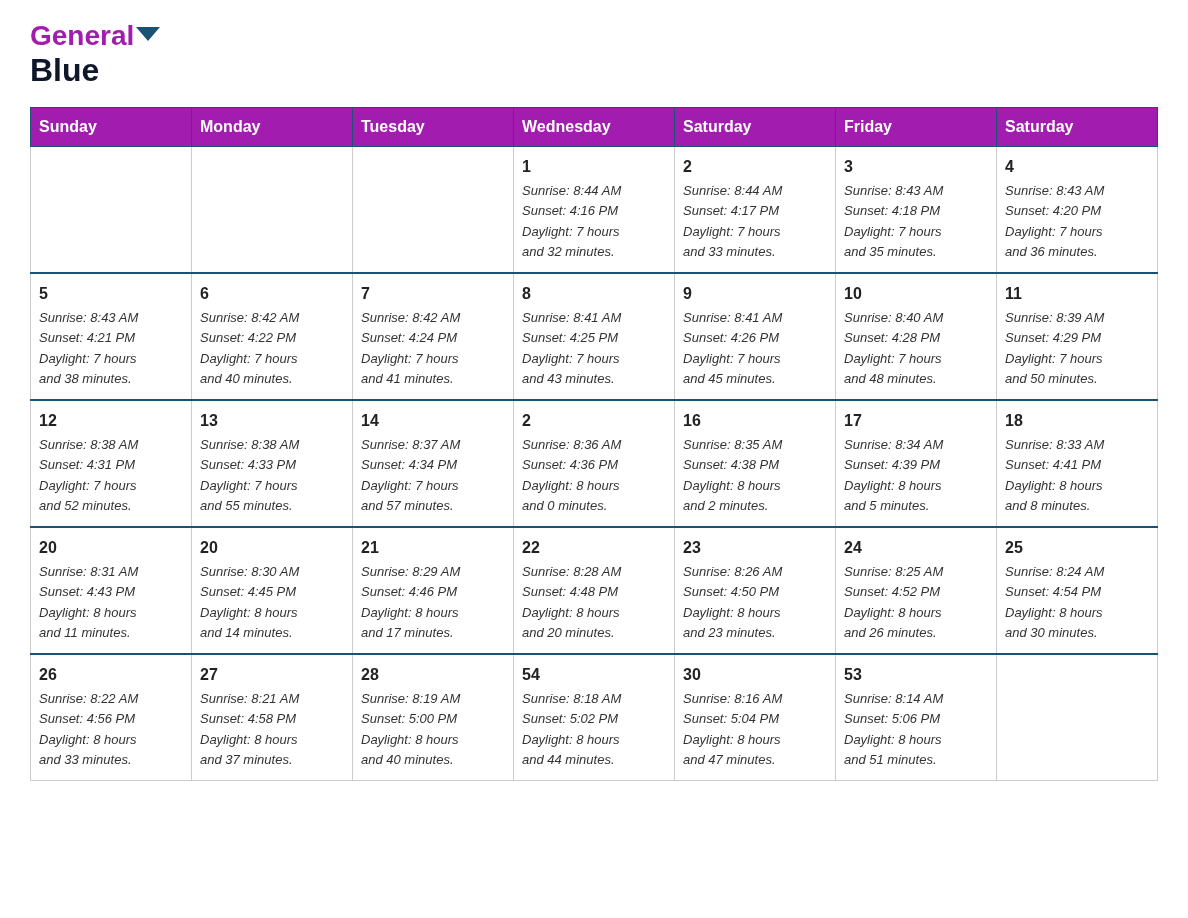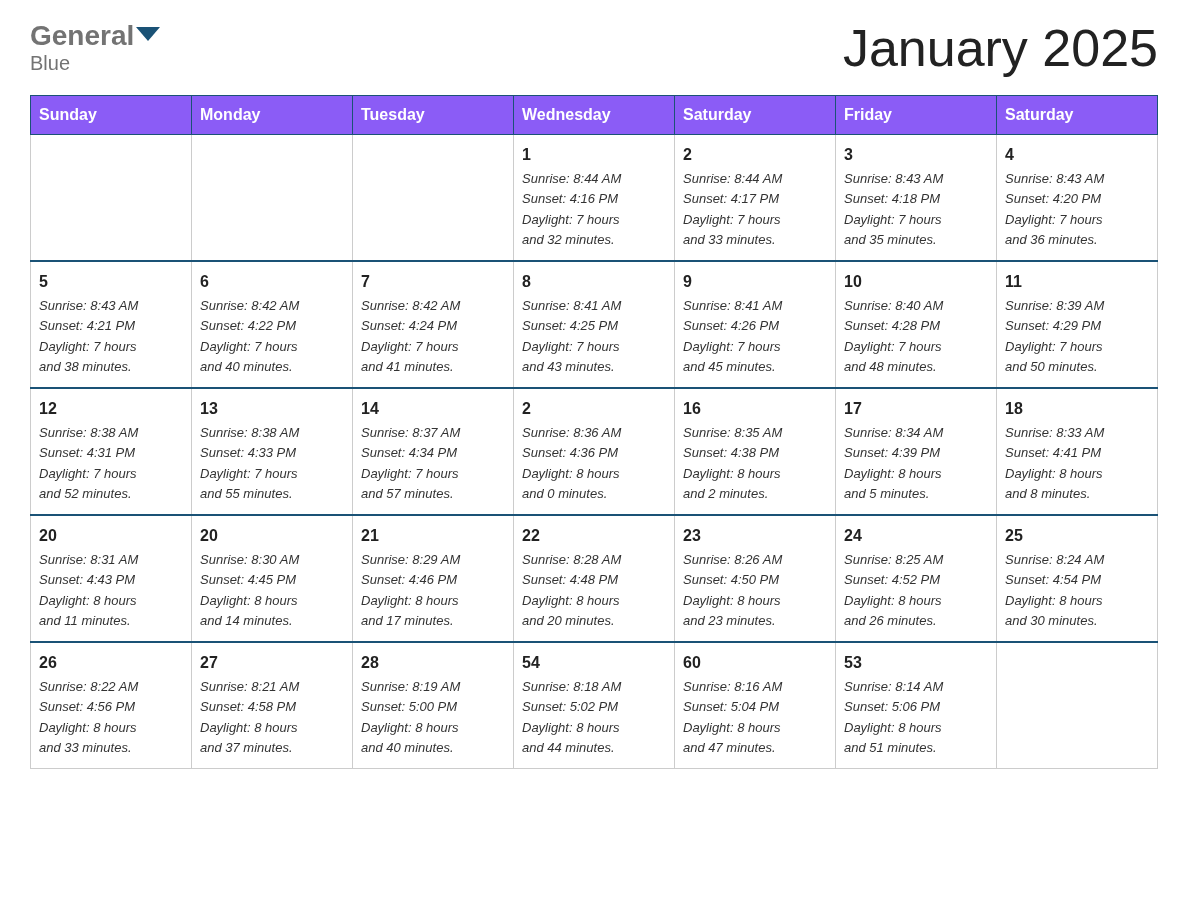--- a/index.html
+++ b/index.html
@@ -18,40 +18,40 @@
       margin-bottom: 18px;
     }
     #logo {
       display: flex;
       flex-direction: column;
       align-items: flex-start;
     }
     #logo-text-general {
       font-size: 28px;
       font-weight: bold;
-      color: #737373;
+      color: #a21caf;
       display: flex;
       align-items: center;
     }
     #logo-arrow {
       display: inline-block;
       width: 0;
       height: 0;
       border-left: 12px solid transparent;
       border-right: 12px solid transparent;
       border-top: 14px solid #1a5276;
       margin-left: 2px;
       vertical-align: middle;
       position: relative;
       top: -2px;
     }
     #logo-blue {
-      font-size: 20px;
-      font-weight: normal;
-      color: #737373;
+      font-size: 32px;
+      font-weight: bold;
+      color: #0f172a;
     }
     #title-block {
       text-align: right;
     }
     #calendar-title {
       font-size: 52px;
       font-weight: normal;
       color: #222;
       line-height: 1.1;
     }
@@ -59,21 +59,21 @@
       font-size: 22px;
       color: #444;
       margin-top: 4px;
     }
     #calendar {
       width: 100%;
       border-collapse: collapse;
       border: 1px solid #aaa;
     }
     #calendar thead tr th {
-      background-color: #8b5cf6;
+      background-color: #a21caf;
       color: #fff;
       font-size: 16px;
       font-weight: bold;
       padding: 10px 8px;
       text-align: left;
       border: 1px solid #1a5276;
     }
     #calendar tbody tr td {
       vertical-align: top;
       padding: 8px 8px 10px 8px;
@@ -109,21 +109,20 @@
 
 <div id="header">
   <div id="logo">
     <div id="logo-text-general">
       <span>General</span>
         <span id="logo-arrow"></span>
     </div>
     <div id="logo-blue">Blue</div>
   </div>
   <div id="title-block">
-    <div id="calendar-title">January 2025</div>
   </div>
 </div>
 
 <table id="calendar">
   <thead>
     <tr>
     <th>Sunday</th>
         <th>Monday</th>
         <th>Tuesday</th>
         <th>Wednesday</th>
@@ -167,18 +166,18 @@
         <td><span class="day-num">22</span><span class="day-info">Sunrise: 8:28 AM<br>Sunset: 4:48 PM<br>Daylight: 8 hours<br>and 20 minutes.</span></td>
         <td><span class="day-num">23</span><span class="day-info">Sunrise: 8:26 AM<br>Sunset: 4:50 PM<br>Daylight: 8 hours<br>and 23 minutes.</span></td>
         <td><span class="day-num">24</span><span class="day-info">Sunrise: 8:25 AM<br>Sunset: 4:52 PM<br>Daylight: 8 hours<br>and 26 minutes.</span></td>
         <td><span class="day-num">25</span><span class="day-info">Sunrise: 8:24 AM<br>Sunset: 4:54 PM<br>Daylight: 8 hours<br>and 30 minutes.</span></td>
       </tr>
       <tr class="row-divider">
         <td><span class="day-num">26</span><span class="day-info">Sunrise: 8:22 AM<br>Sunset: 4:56 PM<br>Daylight: 8 hours<br>and 33 minutes.</span></td>
         <td><span class="day-num">27</span><span class="day-info">Sunrise: 8:21 AM<br>Sunset: 4:58 PM<br>Daylight: 8 hours<br>and 37 minutes.</span></td>
         <td><span class="day-num">28</span><span class="day-info">Sunrise: 8:19 AM<br>Sunset: 5:00 PM<br>Daylight: 8 hours<br>and 40 minutes.</span></td>
         <td><span class="day-num">54</span><span class="day-info">Sunrise: 8:18 AM<br>Sunset: 5:02 PM<br>Daylight: 8 hours<br>and 44 minutes.</span></td>
-        <td><span class="day-num">60</span><span class="day-info">Sunrise: 8:16 AM<br>Sunset: 5:04 PM<br>Daylight: 8 hours<br>and 47 minutes.</span></td>
+        <td><span class="day-num">30</span><span class="day-info">Sunrise: 8:16 AM<br>Sunset: 5:04 PM<br>Daylight: 8 hours<br>and 47 minutes.</span></td>
         <td><span class="day-num">53</span><span class="day-info">Sunrise: 8:14 AM<br>Sunset: 5:06 PM<br>Daylight: 8 hours<br>and 51 minutes.</span></td>
         <td class="empty-cell"></td>
       </tr>
     </tbody>
 </table>
 
 </body></html>

